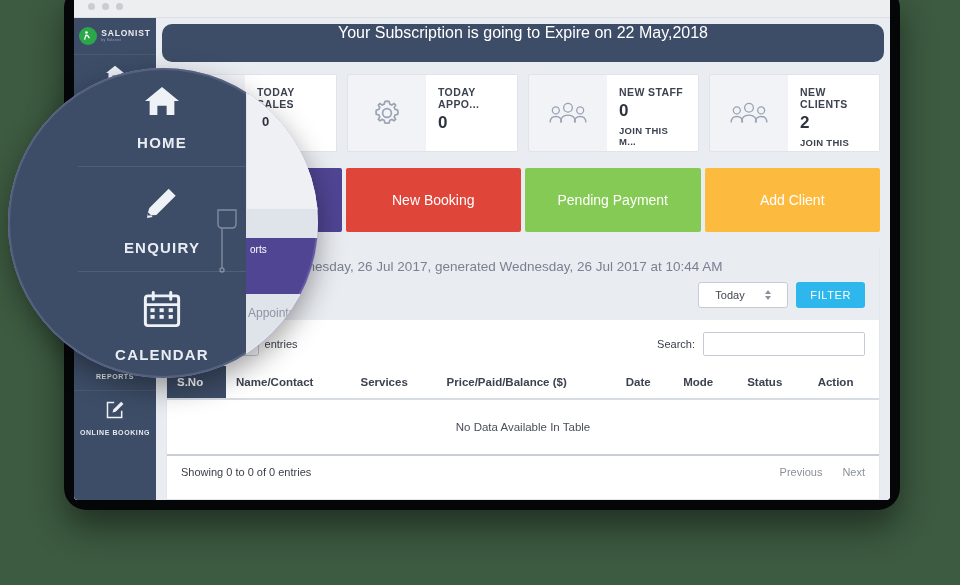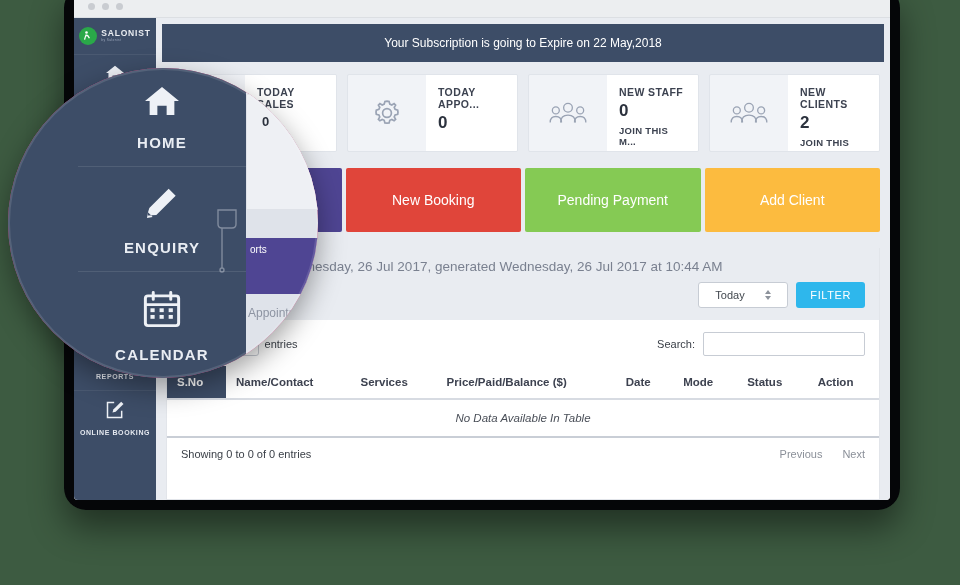--- a/index.html
+++ b/index.html
@@ -61,22 +61,22 @@
   .nav-label{ font-size:7px; letter-spacing:.6px; font-weight:bold;
               color:#e4e8ef; line-height:1.25; display:block;}
   .caret{ position:absolute; right:12px; top:22px;
           border-left:4px solid transparent;border-right:4px solid transparent;
           border-top:5px solid #ccd3de; }
 
   
   .content{ flex:1; min-width:0; display:flex; flex-direction:column; }
   .subbanner{
     margin:6px 6px 0 6px; height:38px; background:#3d4d67; color:#fff;
-    display:flex;align-items:center;justify-content:center;
-    font-size:12px; border-radius:0;
+    display:flex;align-items:flex-start;justify-content:center;
+    font-size:16px; border-radius:10px;
   }
   .cards{ display:flex; gap:10px; padding:12px 10px 0 10px; }
   .card{
     flex:1; height:78px; background:#f1f3f7; border:1px solid #e0e4ea;
     display:flex; align-items:stretch; border-radius:2px; overflow:hidden;justify-content:space-between;
   }
   .card-ico{ width:78px; flex:none; display:flex; align-items:center; justify-content:center;
              color:#9aa3b4;}
   .card-body{ flex:1; background:#fff; padding:11px 10px 0 12px; }
   .card-title{ font-size:10.5px; font-weight:bold; letter-spacing:.4px; color:#3c4250; }
@@ -118,35 +118,34 @@
   .search-wrap{ display:flex;align-items:center;gap:8px;font-size:11px;color:#3b4048;}
   .search-input{ width:162px;height:24px;border:1px solid #c7ccd4;border-radius:2px;background:#fff;}
   table{ width:100%; border-collapse:collapse; }
   thead th{
     font-size:11.5px;font-weight:bold;color:#3d4250;text-align:left;
     padding:10px 10px; border-bottom:2px solid #d7dbe2; background:#fff;
     white-space:nowrap;
   }
   thead th.sorted{ background:#3d4d67; color:#fff; }
   .empty-row td{
-    text-align:center;font-size:11.5px;color:#4a4f58;padding:12px 0;
+    text-align:center;font-size:11.5px;color:#4a4f58;padding:21px 0;
     border-bottom:2px solid #c9ced6;
-    font-style:italic;
   }
   .table-foot{ display:flex;align-items:center;justify-content:space-between;
                padding:10px 14px 0; font-size:11px; color:#3b4048;}
   .pager{ display:flex; gap:20px; color:#8b9099; }
   .pager span{ cursor:pointer; }
 
   
   #lens{
     position:absolute; left:8px; top:68px; width:310px; height:310px;
     border-radius:50%; overflow:hidden;
     box-shadow:0 10px 28px rgba(0,0,0,.38), 0 0 0 1px rgba(255,255,255,.22) inset;
-    background:#be185d;
+    background:#8b5cf6;
   }
   #lens .lens-inner{
     position:absolute; left:0; top:0; width:310px; height:310px;
   }
   .lens-sidebar{
     position:absolute; left:70px; top:0; width:168px; height:100%;
     background:#3d4d67;
   }
   .lens-item{
     text-align:center; padding:16px 0 14px;

